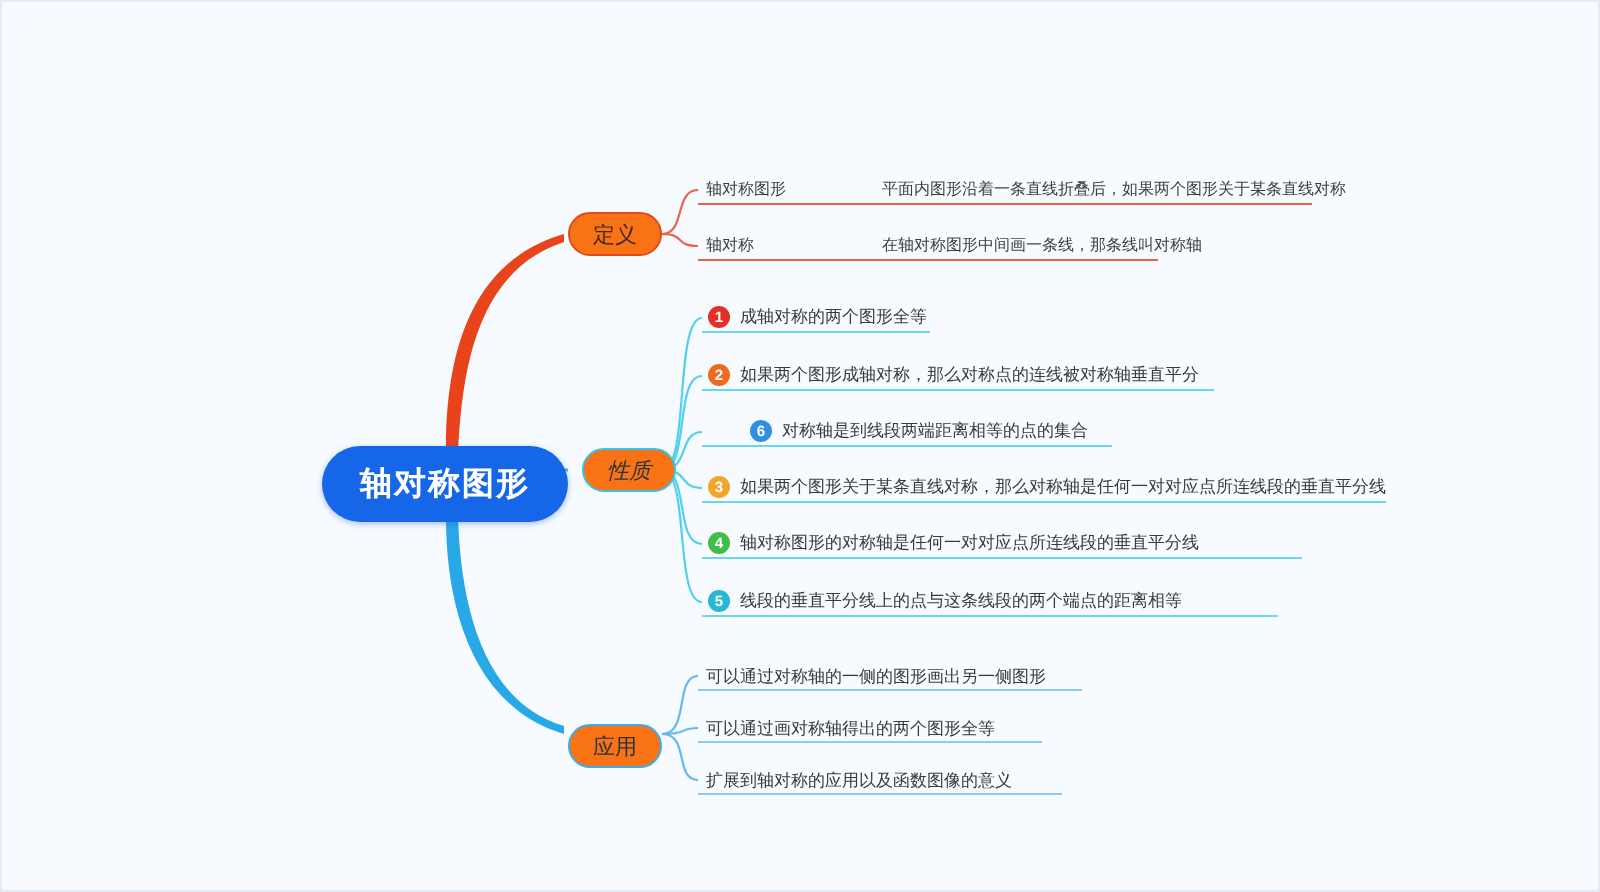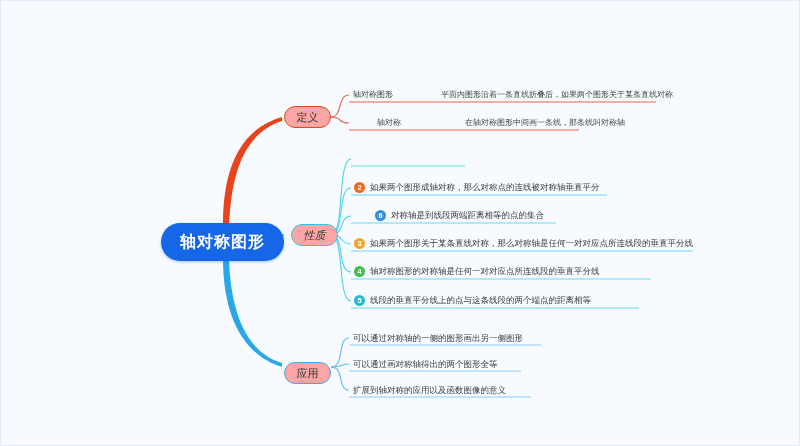--- a/index.html
+++ b/index.html
@@ -33,21 +33,21 @@
     letter-spacing:1px;
     display:flex;align-items:center;justify-content:center;
     box-shadow:0 1px 3px rgba(20,80,190,.35);
     z-index:5;
   }
   
   .branch{
     position:absolute;
     width:47px;height:22px;
     border-radius:11px;
-    background:#fca5a5;
+    background:#f97316;
     display:flex;align-items:center;justify-content:center;
     font-size:11px;
     color:#333333;
     z-index:5;
     box-sizing:border-box;
   }
   .branch.def{left:283px;top:105px;border:1.3px solid #e04a20;color:#3b2a25;}
   .branch.prop{left:290px;top:223px;border:1.3px solid #35c3e8;color:#28343a;font-style:italic;}
   .branch.app{left:283px;top:361px;border:1.3px solid #3fa9f0;color:#28343a;}
 
@@ -140,24 +140,27 @@
   <div class="branch prop">
     <span>性质</span>
   </div>
   <div class="branch app">
     <span>应用</span>
   </div>
 
   <div class="defrow" style="left:352px;top:88px;">
     <span class="lbl">轴对称图形</span><span class="val">平面内图形沿着一条直线折叠后，如果两个图形关于某条直线对称</span>
   </div>
-  <div class="defrow" style="left:352px;top:116px;margin-left:24px;">
+  <div class="defrow" style="left:352px;top:116px;">
     <span class="lbl">轴对称</span><span class="val">在轴对称图形中间画一条线，那条线叫对称轴</span>
   </div>
 
+  <div class="leaf" style="left:353px;top:151px;">
+    <span class="badge b1">1</span><span class="txt">成轴对称的两个图形全等</span>
+  </div>
   <div class="leaf" style="left:353px;top:180px;">
     <span class="badge b2">2</span><span class="txt">如果两个图形成轴对称，那么对称点的连线被对称轴垂直平分</span>
   </div>
   <div class="leaf" style="left:353px;top:208px;padding-left:21px;">
     <span class="badge b6">6</span><span class="txt">对称轴是到线段两端距离相等的点的集合</span>
   </div>
   <div class="leaf" style="left:353px;top:236px;">
     <span class="badge b3">3</span><span class="txt">如果两个图形关于某条直线对称，那么对称轴是任何一对对应点所连线段的垂直平分线</span>
   </div>
   <div class="leaf" style="left:353px;top:264px;">

